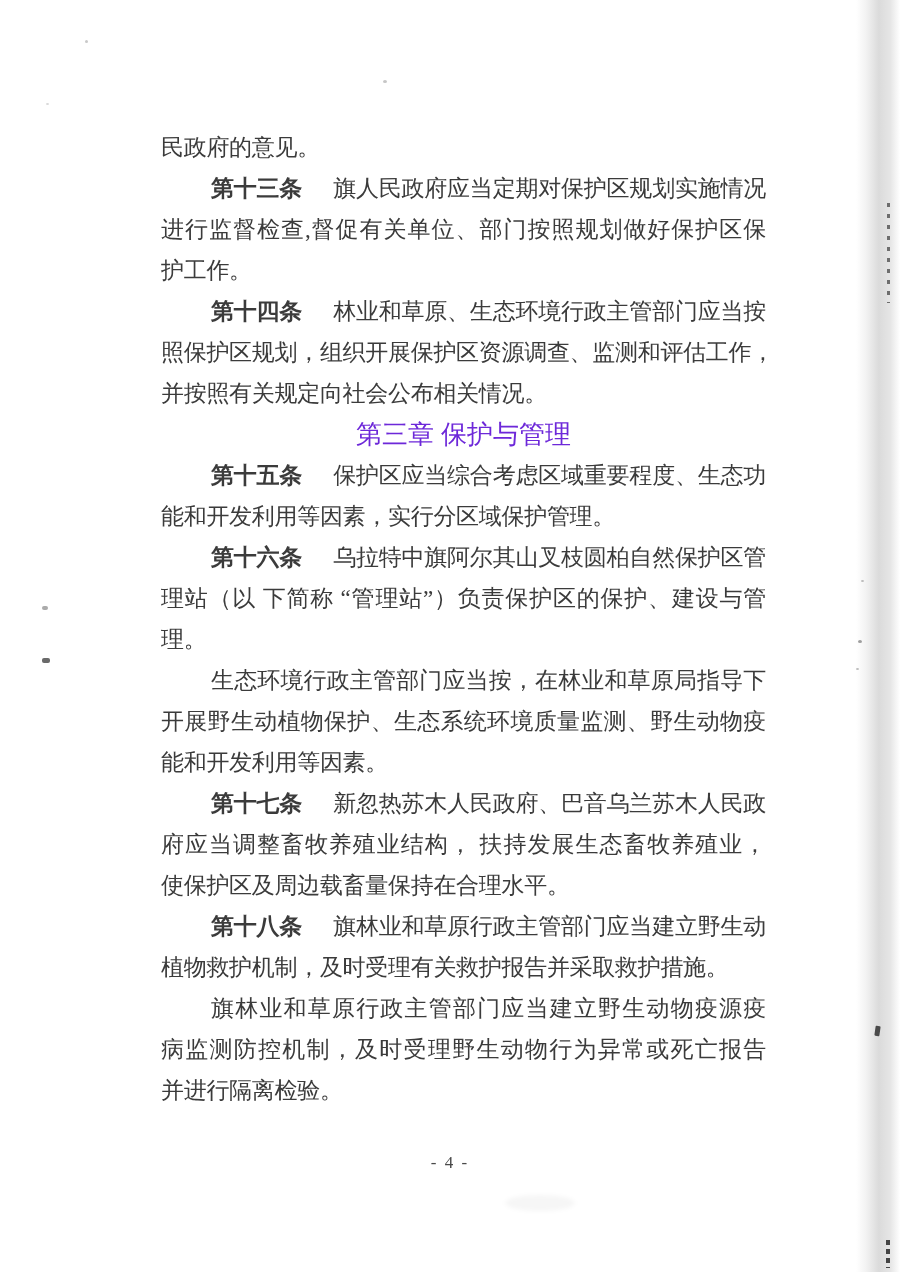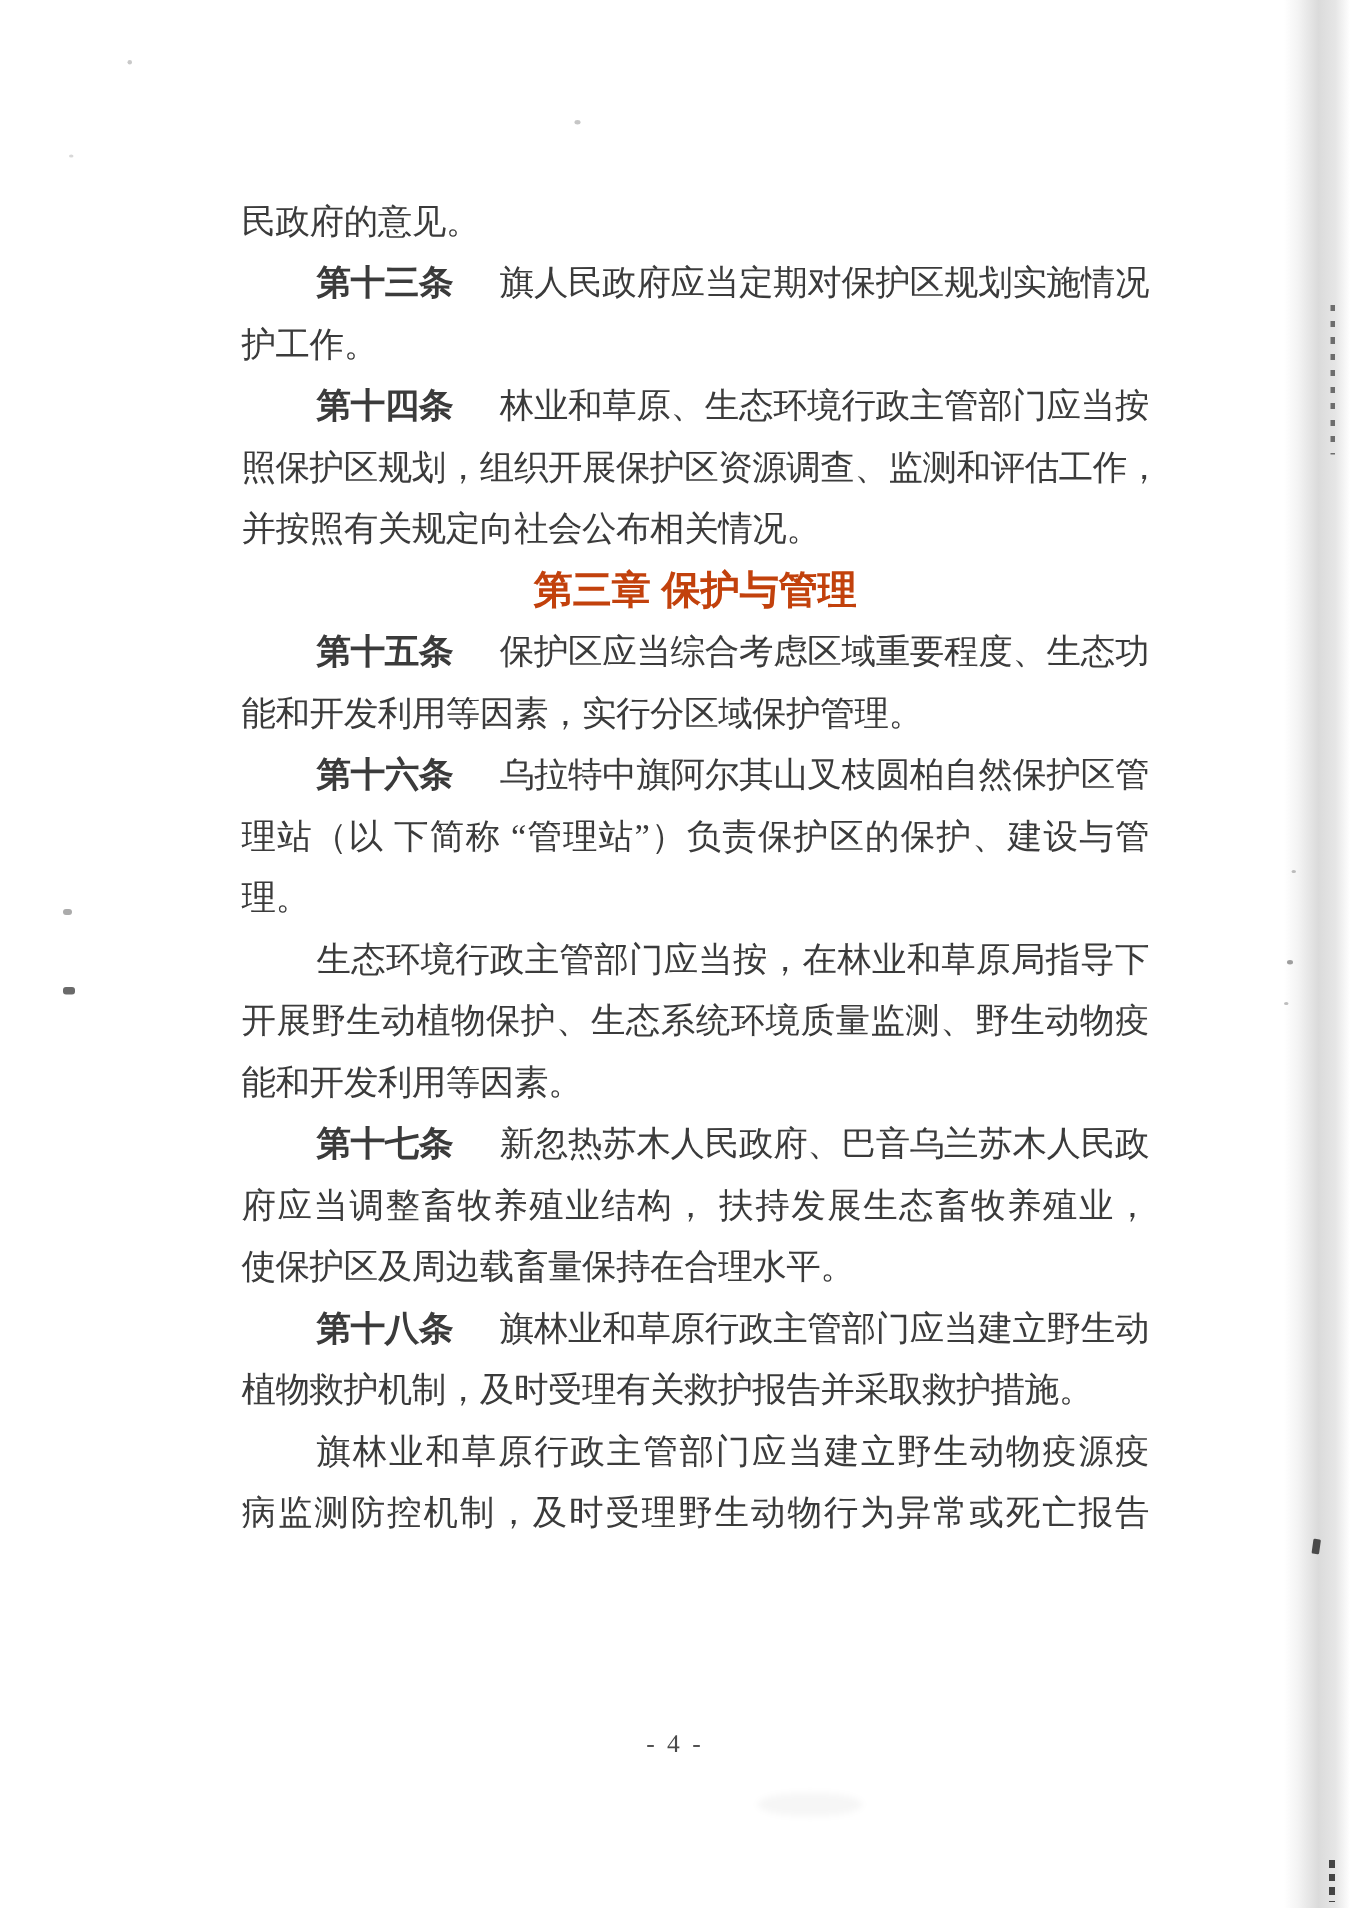--- a/index.html
+++ b/index.html
@@ -32,26 +32,26 @@
     white-space: nowrap;
   }
   .ln.indent { padding-left: 50px; width: 555px; }
   .ln.last { text-align: left; text-align-last: left; }
   .lbl { font-weight: 600; margin-right: 31px; }
   .chapter {
     width: 605px;
     line-height: 41px;
     height: 41px;
     font-size: 26px;
-    font-weight: bold;
+    font-weight: normal;
     text-align: center;
     text-align-last: center;
     white-space: nowrap;
     font-family: "Liberation Sans", "DejaVu Sans", sans-serif;
-    color: #c2410c;
+    color: #6d28d9;
   }
   .pagenum {
     position: absolute;
     left: 0; top: 1153px;
     width: 900px;
     text-align: center;
     font-size: 17px;
     letter-spacing: 2px;
     color: #4a4a4a;
   }
@@ -101,20 +101,21 @@
 </style>
 </head>
 <body>
 
 <div class="page">
 
   <div class="doc">
     <div class="ln last">民政府的意见。</div>
 
     <div class="ln indent"><span class="lbl">第十三条</span><span>旗人民政府应当定期对保护区规划实施情况</span></div>
+    <div class="ln">进行监督检查,督促有关单位、部门按照规划做好保护区保</div>
     <div class="ln last">护工作。</div>
 
     <div class="ln indent"><span class="lbl">第十四条</span><span>林业和草原、生态环境行政主管部门应当按</span></div>
     <div class="ln">照保护区规划，组织开展保护区资源调查、监测和评估工作，</div>
     <div class="ln last">并按照有关规定向社会公布相关情况。</div>
 
     <div class="chapter">第三章 保护与管理</div>
 
     <div class="ln indent"><span class="lbl">第十五条</span><span>保护区应当综合考虑区域重要程度、生态功</span></div>
     <div class="ln last">能和开发利用等因素，实行分区域保护管理。</div>
@@ -129,20 +130,21 @@
 
     <div class="ln indent"><span class="lbl">第十七条</span><span>新忽热苏木人民政府、巴音乌兰苏木人民政</span></div>
     <div class="ln">府应当调整畜牧养殖业结构， 扶持发展生态畜牧养殖业，</div>
     <div class="ln last">使保护区及周边载畜量保持在合理水平。</div>
 
     <div class="ln indent"><span class="lbl">第十八条</span><span>旗林业和草原行政主管部门应当建立野生动</span></div>
     <div class="ln last">植物救护机制，及时受理有关救护报告并采取救护措施。</div>
 
     <div class="ln indent">旗林业和草原行政主管部门应当建立野生动物疫源疫</div>
     <div class="ln">病监测防控机制，及时受理野生动物行为异常或死亡报告</div>
+    <div class="ln last">并进行隔离检验。</div>
   </div>
 
   <div class="pagenum">- 4 -</div>
 
   <div class="edge-band"></div>
   <div class="edge-dashes-top"></div>
   <div class="edge-dashes-bottom"></div>
   <div class="mark-right-low"></div>
   <div class="speck s1"></div>
   <div class="speck s2"></div>

